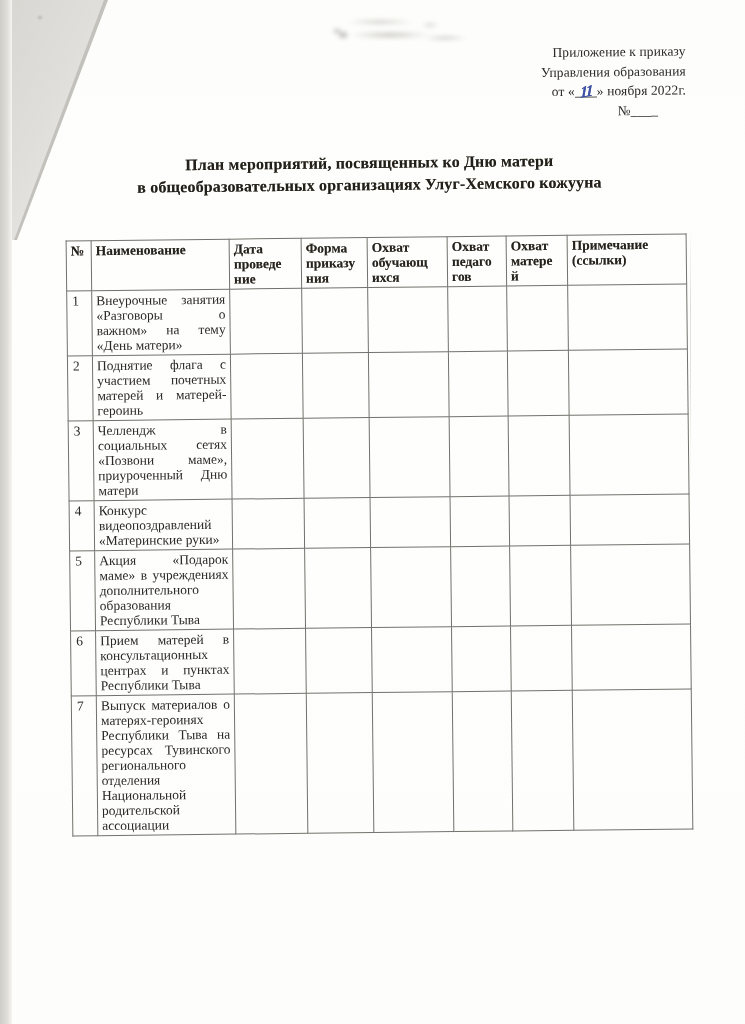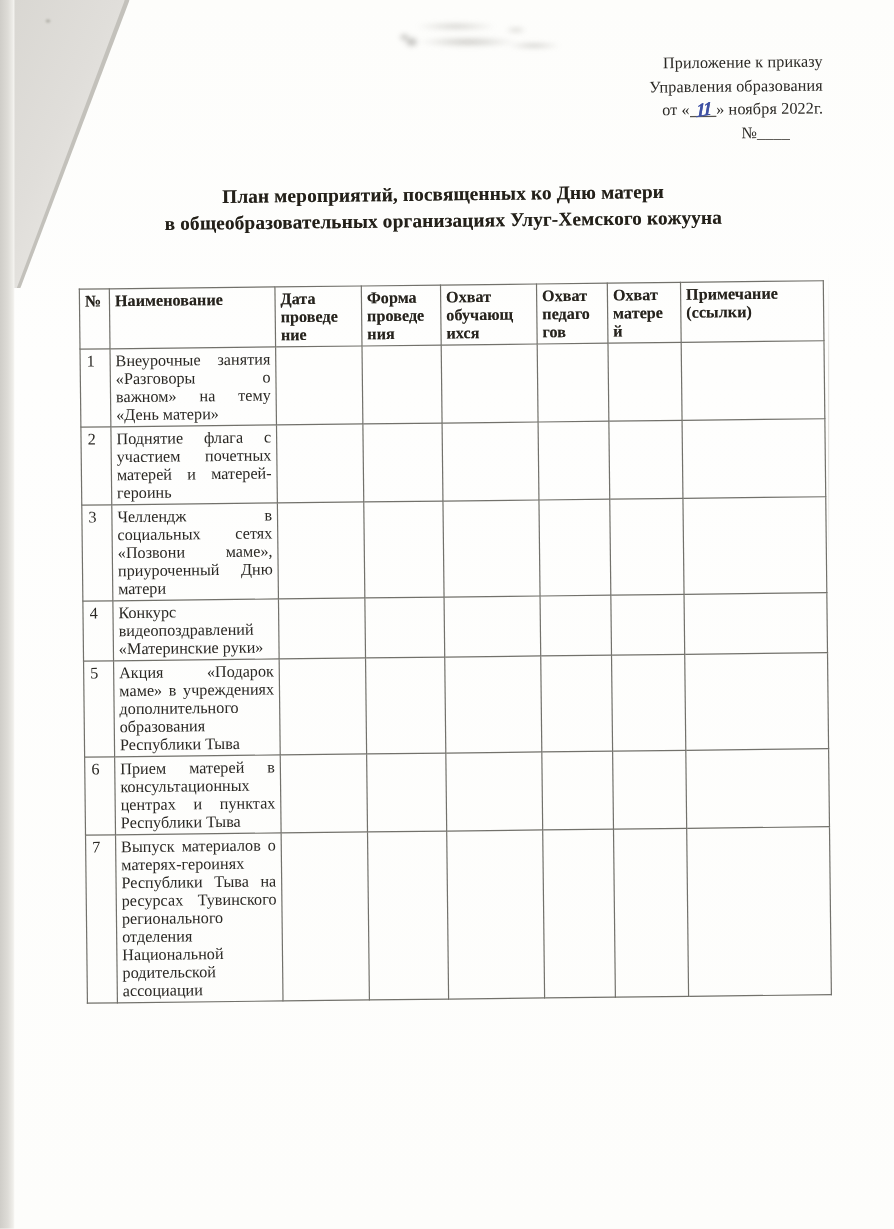--- a/index.html
+++ b/index.html
@@ -128,21 +128,21 @@
         <col style="width:119px">
     </colgroup>
     <thead>
       <tr>
         <th>№</th>
         <th>Наименование</th>
         <th>Дата
 проведе
 ние</th>
         <th>Форма
-проведе
+приказу
 ния</th>
         <th>Охват
 обучающ
 ихся</th>
         <th>Охват
 педаго
 гов</th>
         <th>Охват
 матере
 й</th>

